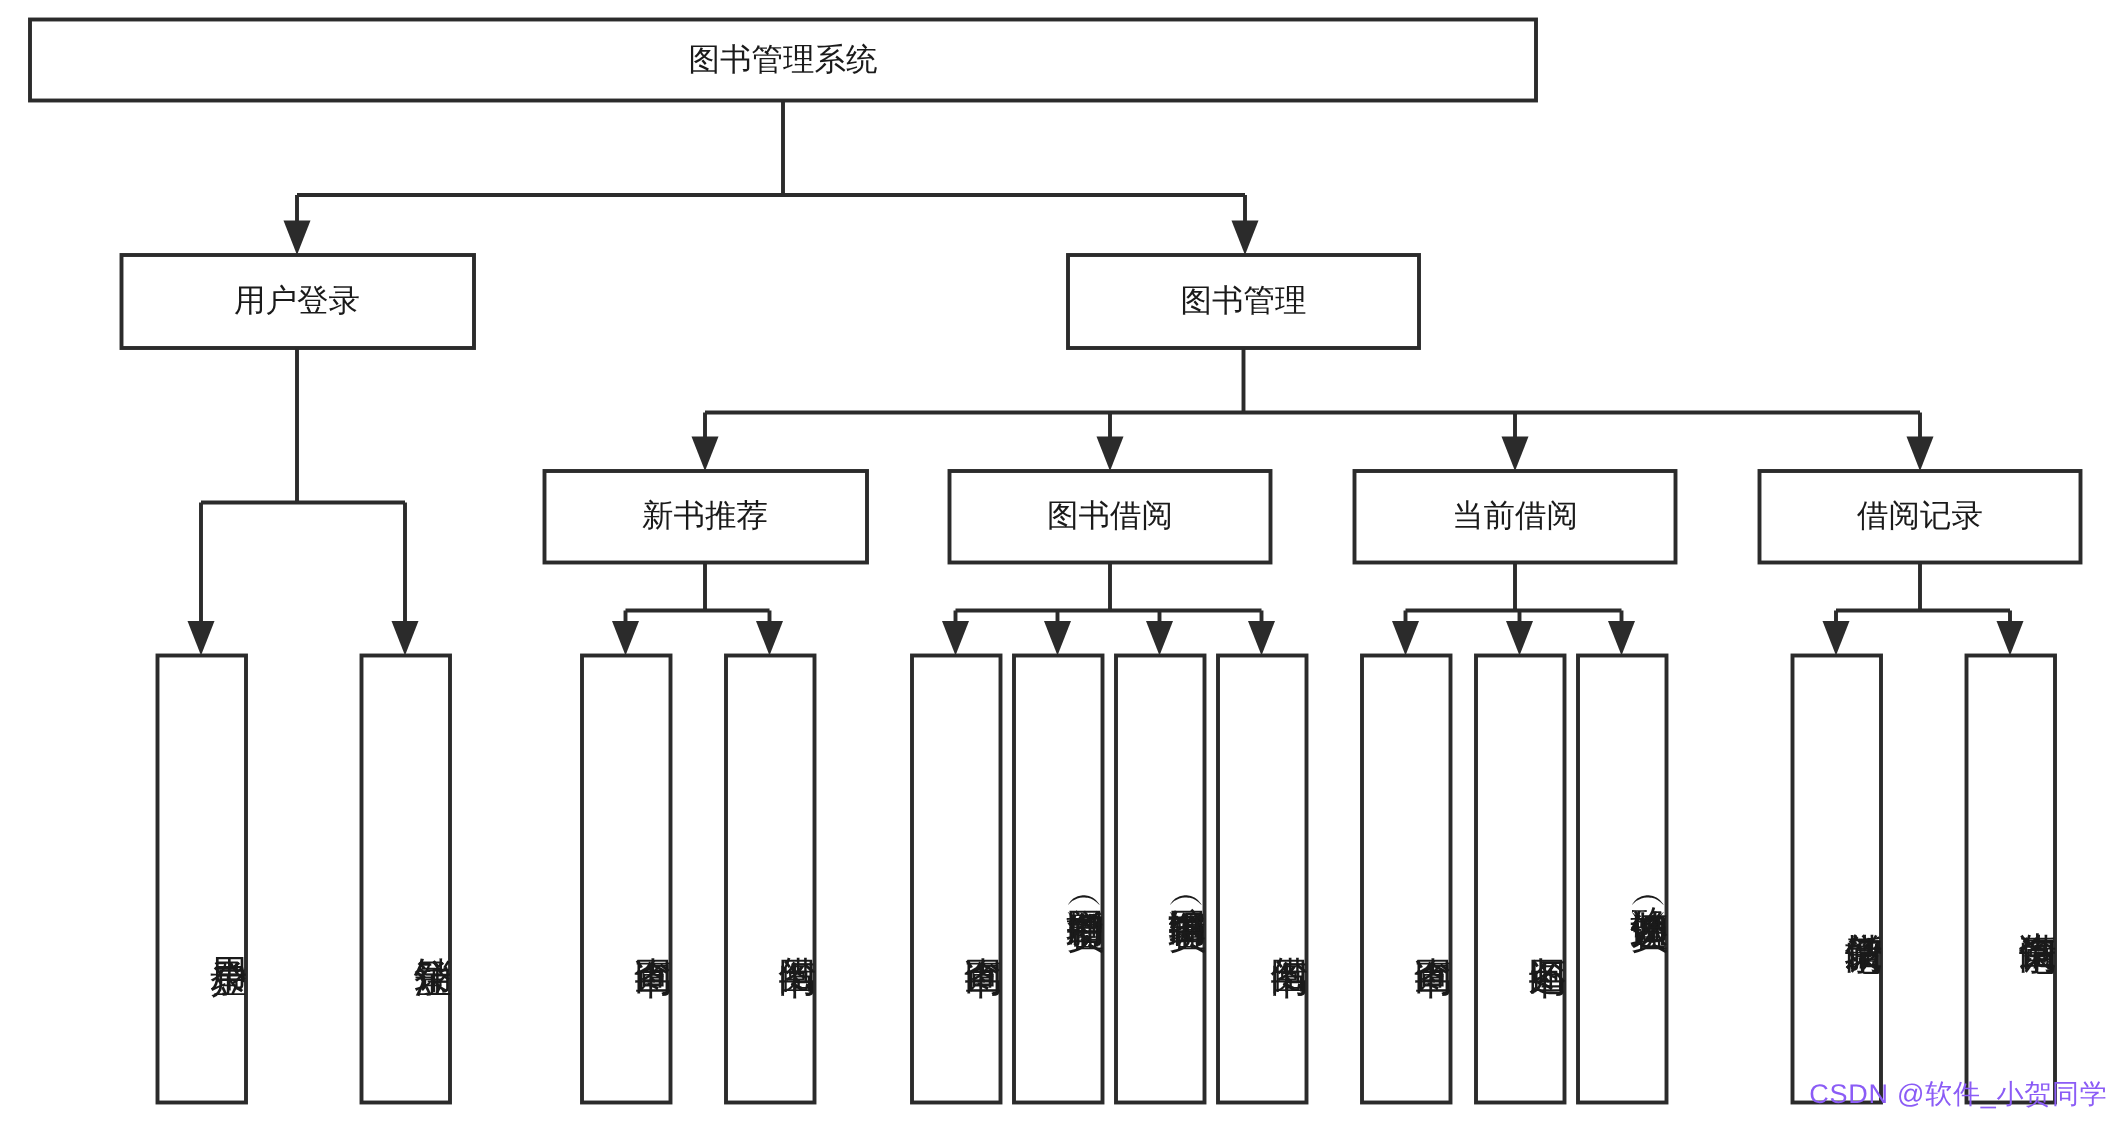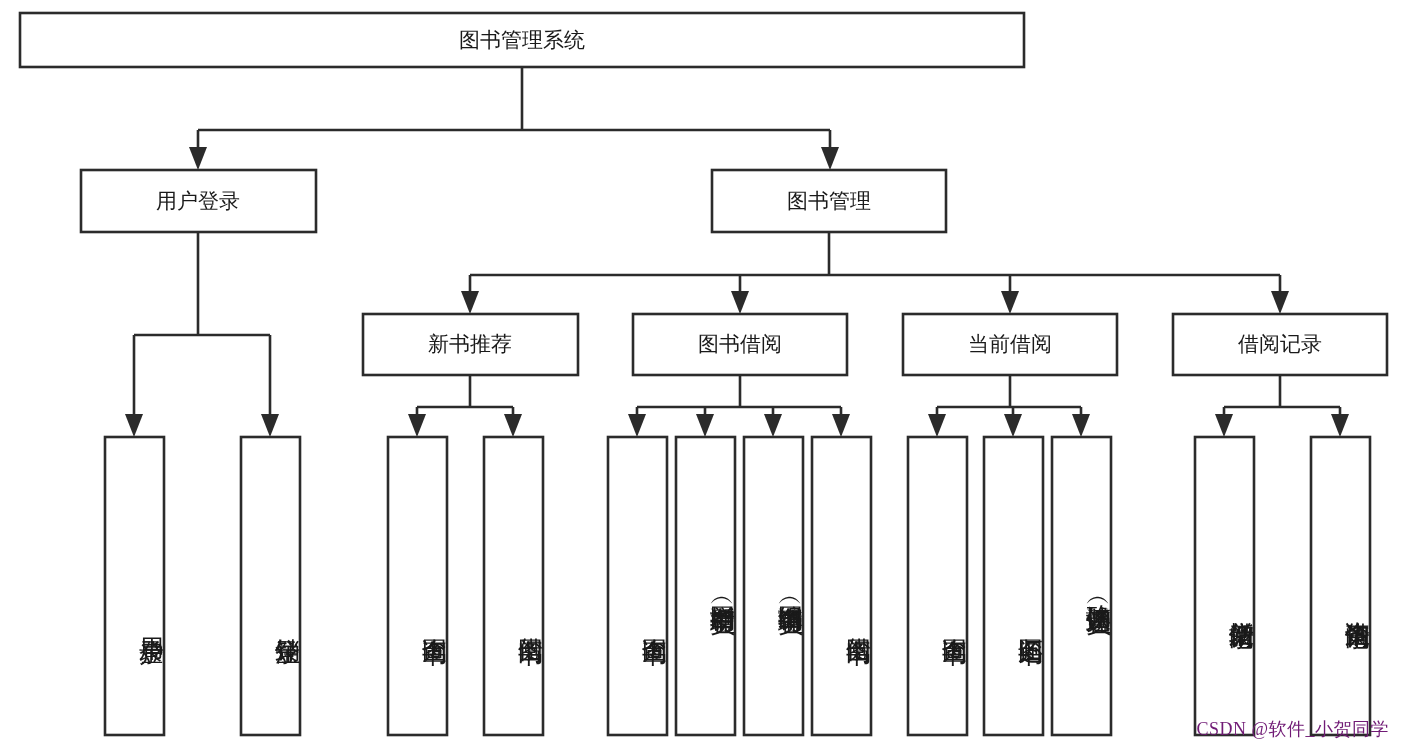--- a/index.html
+++ b/index.html
@@ -59,25 +59,25 @@
     letter-spacing: 1px;
     color: #1a1a1a;
     display: flex;
     align-items: flex-start;
     justify-content: center;
     white-space: nowrap;
     pointer-events: none;
   }
   .watermark {
     position: absolute;
-    right: 16px;
+    right: 0;
     bottom: 6px;
-    font-family: Liberation Serif, serif;
+    font-family: Liberation Sans, sans-serif;
     font-size: 18px;
-    color: #701a75;
+    color: #8b5cf6;
     letter-spacing: 0.5px;
     white-space: nowrap;
   }
 </style>
 </head>
 <body>
 
 <div id="diagram-root">
 
   <svg id="flow-svg" viewBox="0 0 1405 747">

